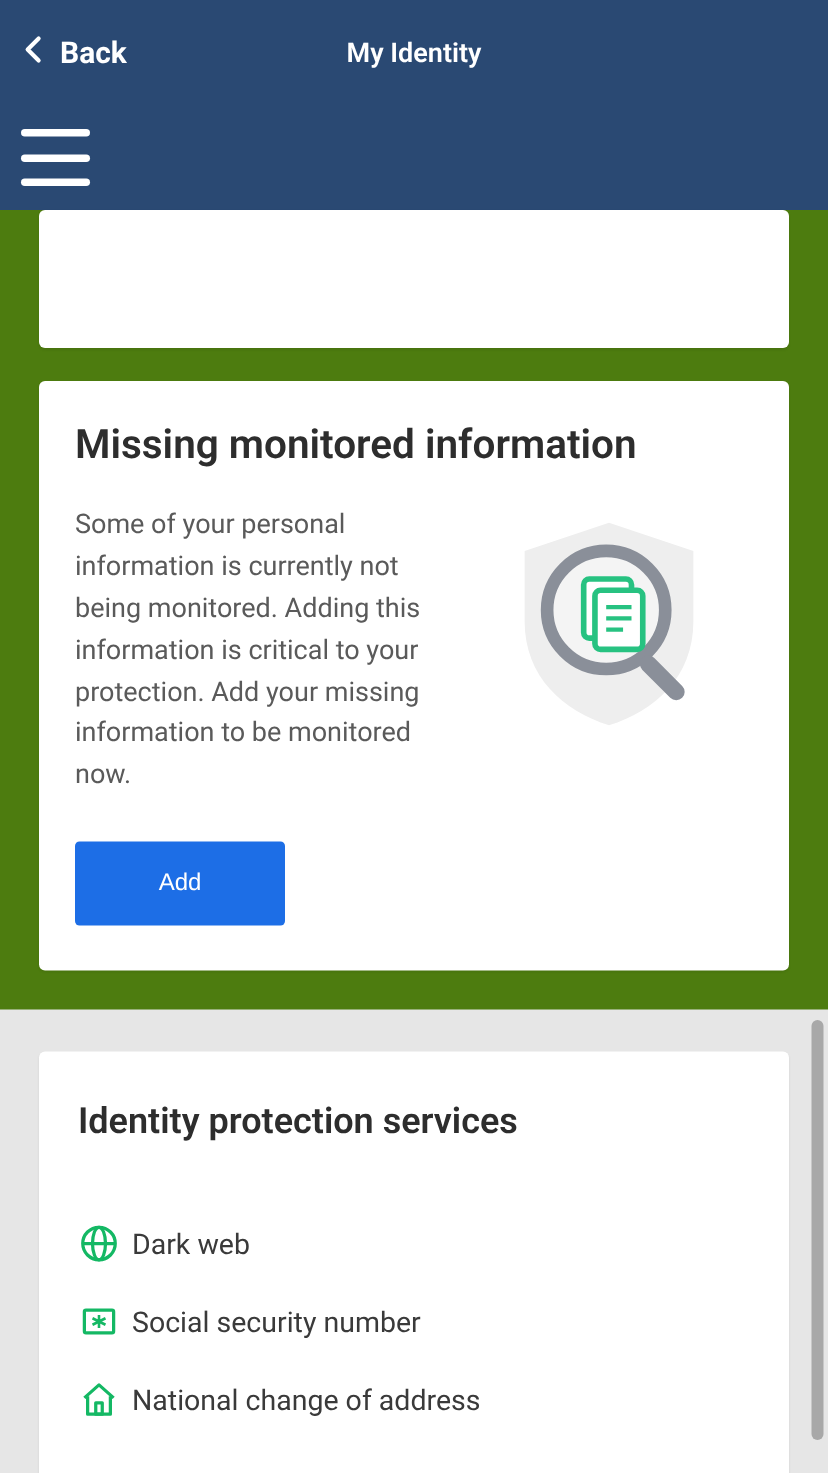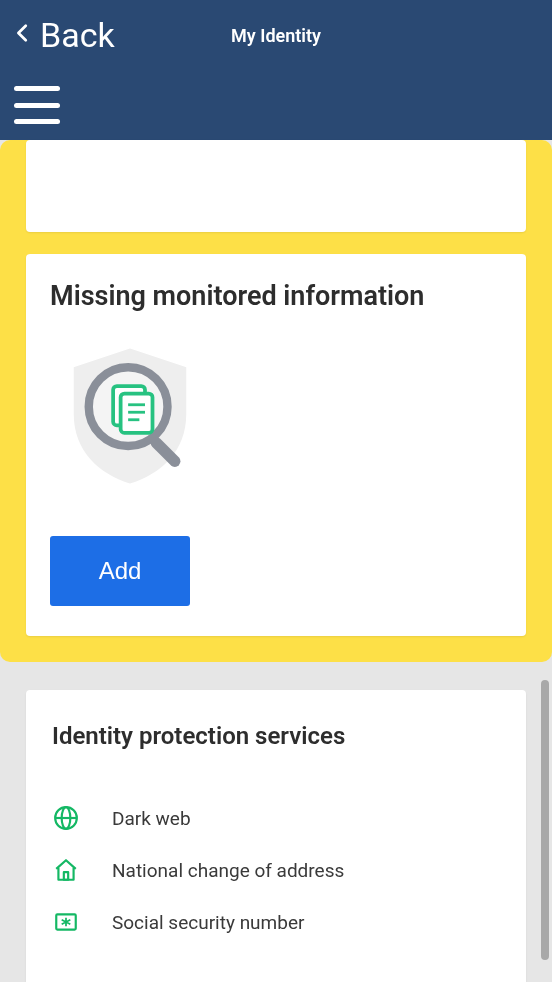--- a/index.html
+++ b/index.html
@@ -2,42 +2,42 @@
 <html><head>
 <meta charset="utf-8">
 <style>
   * { box-sizing: border-box; margin: 0; padding: 0; }
   html, body { width: 552px; height: 982px; font-family: -apple-system, BlinkMacSystemFont, "Segoe UI", Roboto, Arial, sans-serif; overflow: hidden; }
   body { background: #e6e6e6; position: relative; }
 
   .topbar { background: #2a4973; height: 70px; display: flex; align-items: center; padding: 0 12px; color: #fff; position: relative; }
   .back-group { display: flex; align-items: center; gap: 6px; cursor: pointer; }
   .back-group svg { width: 22px; height: 28px; }
-  .back-text { font-size: 34px; font-weight: 400; }
+  .back-text { font-size: 20px; font-weight: 700; }
   .title { position: absolute; left: 50%; transform: translateX(-50%); font-size: 18px; font-weight: 600; }
 
   .subbar { background: #2a4973; height: 70px; display: flex; align-items: center; padding-left: 14px; }
   .hamburger { width: 46px; height: 38px; display: flex; flex-direction: column; justify-content: space-between; cursor: pointer; }
   .hamburger span { display: block; height: 5px; background: #fff; border-radius: 3px; width: 100%; }
 
-  .bg-navy { background: #fde047; padding: 0 26px 26px 26px; border-radius: 10px; }
+  .bg-navy { background: #4d7c0f; padding: 0 26px 26px 26px; }
   .card { background: #fff; border-radius: 4px; box-shadow: 0 1px 2px rgba(0,0,0,0.08); }
   .card-spacer { height: 92px; margin-bottom: 22px; }
 
   .card-missing { padding: 26px 24px 30px 24px; }
   .card-missing h2 { font-size: 27px; font-weight: 600; color: #2d2d2d; margin-bottom: 24px; }
   .missing-row { display: flex; gap: 16px; align-items: flex-start; }
   .missing-text { flex: 1; font-size: 18px; line-height: 1.55; color: #5a5a5a; max-width: 260px; }
   .missing-illus { width: 160px; height: 160px; flex-shrink: 0; display:flex; align-items:center; justify-content:center; }
-  .add-btn { margin-top: 40px; background: #1d6ee6; color: #fff; border: none; border-radius: 3px; width: 140px; height: 70px; font-size: 24px; font-weight: 500; cursor: pointer; }
+  .add-btn { margin-top: 30px; background: #1d6ee6; color: #fff; border: none; border-radius: 3px; width: 140px; height: 56px; font-size: 16px; font-weight: 500; cursor: pointer; }
 
   .services-wrap { padding: 0 26px; margin-top: 28px; }
   .card-services { padding: 32px 20px 48px 20px; }
   .card-services h2 { font-size: 24px; font-weight: 600; color: #2d2d2d; margin-bottom: 42px; padding-left: 6px;}
-  .svc-item { display: flex; align-items: center; gap: 32px; padding: 12px 6px; }
+  .svc-item { display: flex; align-items: center; gap: 8px; padding: 12px 6px; }
   .svc-icon { width: 28px; height: 28px; display:flex; align-items:center; justify-content:center; }
   .svc-label { font-size: 19px; color: #3a3a3a; }
 
   .scrollbar { position: absolute; right: 3px; top: 680px; width: 8px; height: 280px; background: #a8a8a8; border-radius: 4px; }
 </style>
 </head>
 <body>
 
 <div class="topbar">
   <div class="back-group">
@@ -58,20 +58,21 @@
       <span></span>
   </div>
 </div>
 
 <div class="bg-navy">
   <div class="card card-spacer"></div>
 
   <div class="card card-missing">
     <h2>Missing monitored information</h2>
     <div class="missing-row">
+      <p class="missing-text">Some of your personal information is currently not being monitored. Adding this information is critical to your protection. Add your missing information to be monitored now.</p>
       <div class="missing-illus">
         <svg viewBox="0 0 160 160" width="150" height="150">
 
           <path d="M80 8 L140 28 V78 C140 118 112 142 80 152 C48 142 20 118 20 78 V28 Z" fill="#eeeeee"></path>
 
           <circle cx="78" cy="70" r="42" fill="#f4f4f4" stroke="#8a8f99" stroke-width="9"></circle>
 
           <rect x="108" y="100" width="40" height="12" rx="6" fill="#8a8f99" transform="rotate(45 108 100)"></rect>
 
           <rect x="62" y="48" width="34" height="42" rx="4" fill="#ffffff" stroke="#27c281" stroke-width="4"></rect>
@@ -96,34 +97,34 @@
             <circle cx="12" cy="12" r="10"></circle>
             <ellipse cx="12" cy="12" rx="4" ry="10"></ellipse>
             <line x1="2" y1="12" x2="22" y2="12"></line>
           </svg>
       </span>
       <span class="svc-label">Dark web</span>
     </div>
 
     <div class="svc-item">
       <span class="svc-icon">
+        <svg viewBox="0 0 24 24" width="26" height="26" fill="none" stroke="#14b864" stroke-width="2">
+            <rect x="3" y="5" width="18" height="14" rx="1"></rect>
+            <path d="M12 8 L12 16 M8 10 L16 14 M16 10 L8 14" stroke-width="1.6"></path>
+          </svg>
+      </span>
+      <span class="svc-label">Social security number</span>
+    </div>
+
+    <div class="svc-item">
+      <span class="svc-icon">
         <svg viewBox="0 0 24 24" width="26" height="26" fill="none" stroke="#14b864" stroke-width="2" stroke-linejoin="round">
             <path d="M3 11 L12 3 L21 11"></path>
             <path d="M5 10 V21 H19 V10"></path>
             <rect x="10" y="14" width="4" height="7"></rect>
           </svg>
       </span>
       <span class="svc-label">National change of address</span>
     </div>
-
-    <div class="svc-item">
-      <span class="svc-icon">
-        <svg viewBox="0 0 24 24" width="26" height="26" fill="none" stroke="#14b864" stroke-width="2">
-            <rect x="3" y="5" width="18" height="14" rx="1"></rect>
-            <path d="M12 8 L12 16 M8 10 L16 14 M16 10 L8 14" stroke-width="1.6"></path>
-          </svg>
-      </span>
-      <span class="svc-label">Social security number</span>
-    </div>
   </div>
 </div>
 
 <div class="scrollbar"></div>
 
 </body></html>

